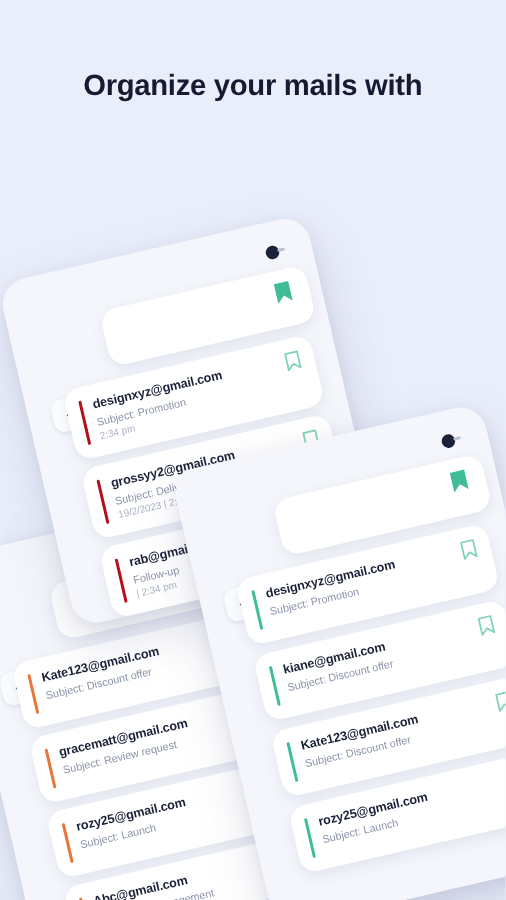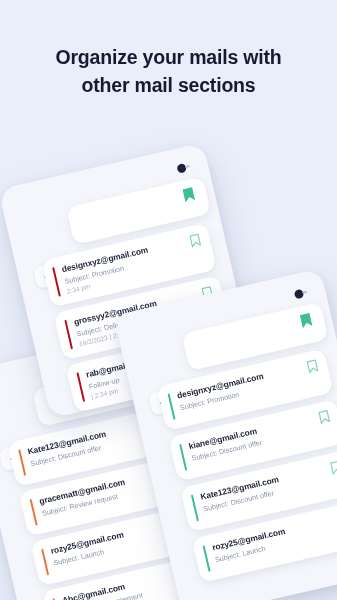--- a/index.html
+++ b/index.html
@@ -98,21 +98,20 @@
   
   #phone-sent{z-index:3;}
   #phone-draft{z-index:2;}
   #phone-saved{z-index:4;}
 </style>
 </head>
 <body>
 
 <div class="headline">
   <span>Organize your mails with</span>
-  <span>other mail sections</span>
 </div>
 
 <div class="phone" id="phone-sent" style="left:22px;top:163px;width:210px;height:235px;transform:rotate(-13deg);">
   <div class="phone-inner">
     <div class="camera" style="right:22px;top:16px;"></div>
 
     <div class="ph-header" style="left:16px;top:84px;">
       <div class="backbtn">
         <svg width="9" height="9" viewBox="0 0 10 10">
           <path d="M6.4 1.2 L2.6 5 L6.4 8.8 Z" fill="#1b2138"></path>

